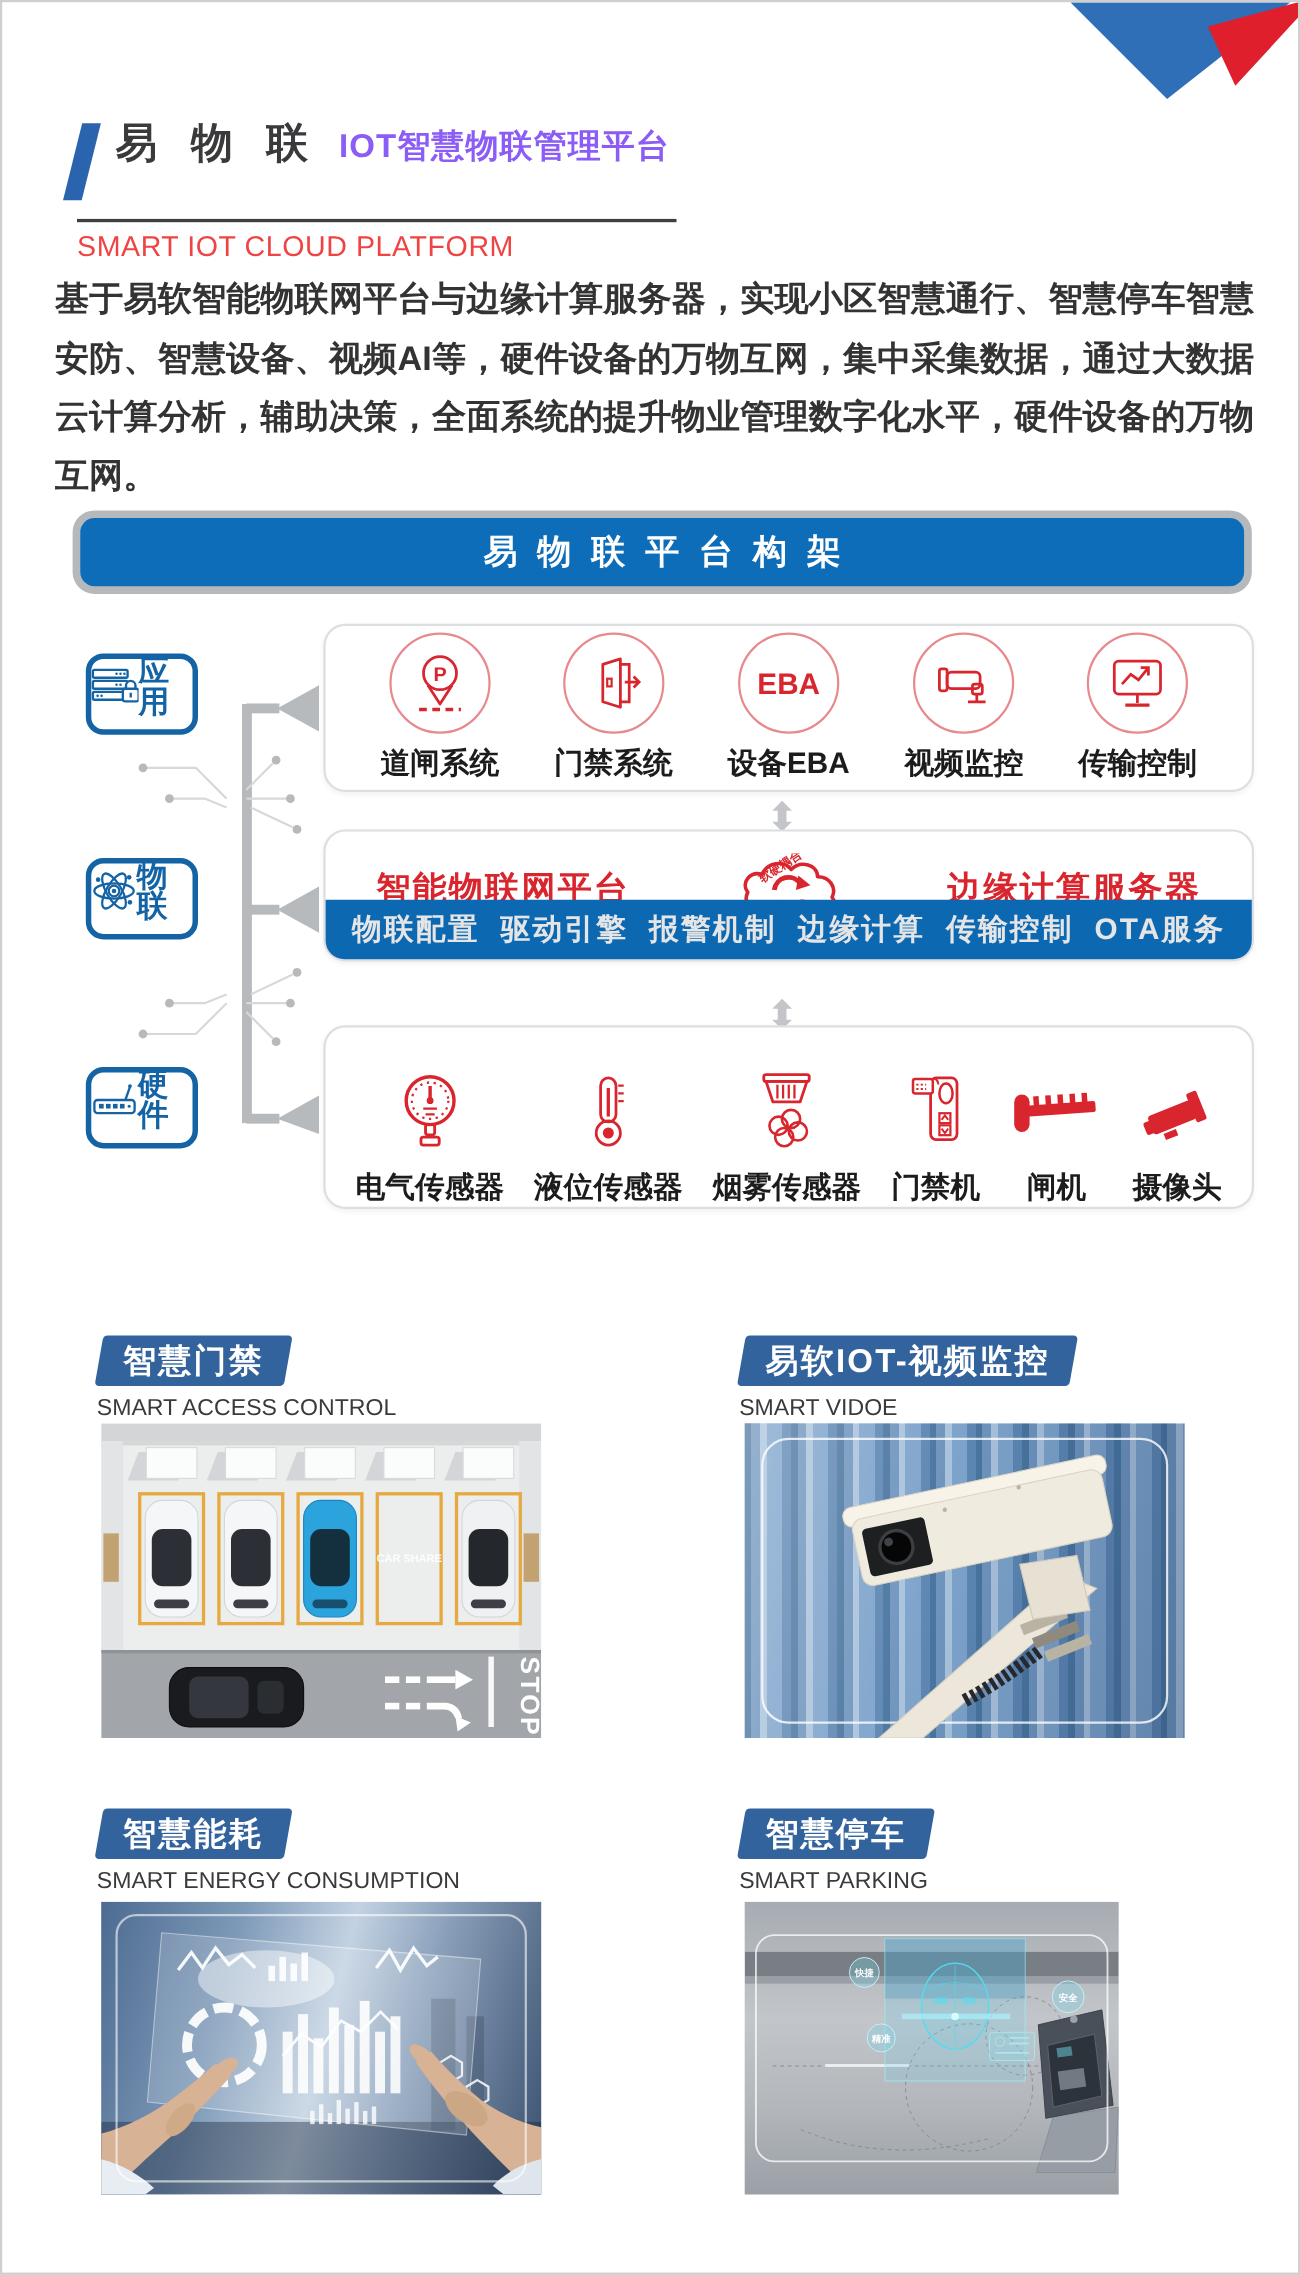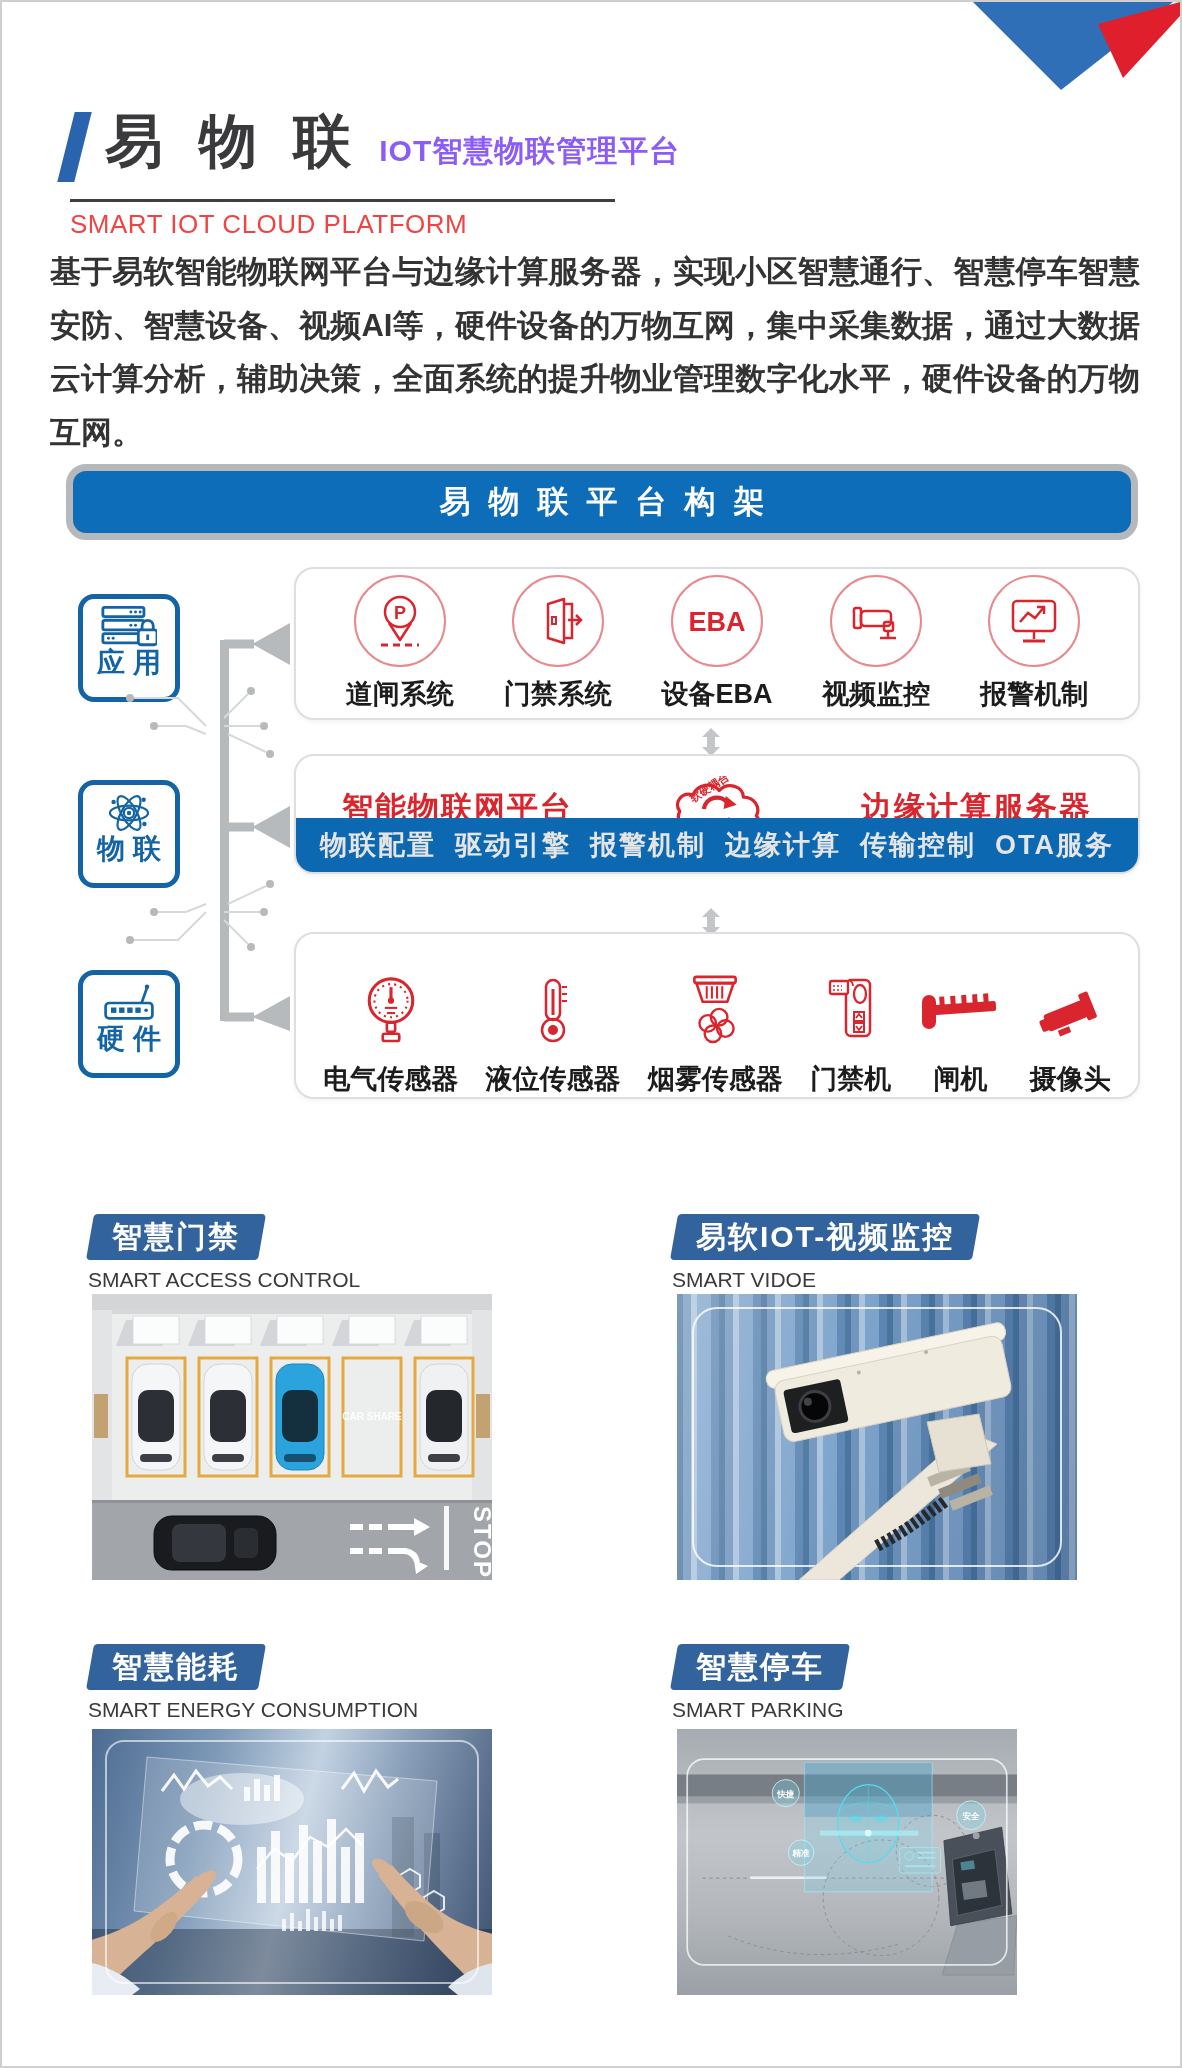--- a/index.html
+++ b/index.html
@@ -7,38 +7,38 @@
   .page { position:relative; width:1182px; height:2068px; margin:0 auto;
           background:#fff; border:2px solid #cfcfcf; overflow:hidden;
           font-family:"Liberation Sans", sans-serif; }
   .abs { position:absolute; }
 
   
   .corner-svg { position:absolute; top:0; right:0; width:300px; height:95px; }
   .brand-row { position:absolute; left:64px; top:110px; display:flex; align-items:baseline; gap:18px; }
   .brand-slash { width:17px; height:70px; background:#2b64ae; transform:skewX(-14deg);
                  align-self:flex-end; margin-right:4px; }
-  .brand-title { font-size:58px; font-weight:bold; color:#3a3a3c; letter-spacing:10px; line-height:1; }
+  .brand-title { font-size:38px; font-weight:bold; color:#3a3a3c; letter-spacing:10px; line-height:1; }
   .brand-suffix { font-size:30px; font-weight:bold; color:#8b5cf6; letter-spacing:1px; }
   .brand-underline { position:absolute; left:68px; top:197px; width:545px; height:3px; background:#3f3f42; }
   .brand-subtitle { position:absolute; left:68px; top:207px; font-size:26px; color:#ef4444; letter-spacing:0.5px; }
 
   .intro { position:absolute; left:48px; top:243px; width:1090px;
            font-size:31px; font-weight:bold; color:#333; line-height:1.73; text-align:justify; }
 
   
   .banner { position:absolute; left:64px; top:462px; width:1072px; height:76px;
             background:#0d6db8; border:7px solid #b6b9bc; border-radius:20px;
             display:flex; align-items:center; justify-content:center; }
   .banner span { color:#fff; font-size:31px; font-weight:bold; letter-spacing:18px; padding-left:18px; }
 
   
-  .layer-box { position:absolute; left:76px; width:102px; height:108px; background:#fff;
+  .layer-box { position:absolute; left:76px; width:102px; height:74px; background:#fff;
                border:5px solid #1464a5; border-radius:16px;
-               display:flex; flex-direction:column; align-items:center; justify-content:space-evenly; padding:6px 0 20px; }
+               display:flex; flex-direction:row; align-items:center; justify-content:space-evenly; padding:6px 0 20px; }
   .layer-box .lbl { color:#1464a5; font-size:28px; font-weight:bold; line-height:1; }
 
   .arch-panel { position:absolute; left:292px; width:846px; background:#fff;
                 border:2px solid #dcdee0; border-radius:20px; box-shadow:0 2px 5px rgba(0,0,0,.05); }
   .row-items { display:flex; align-items:center; justify-content:space-evenly; height:100%; }
   .app-item { display:flex; flex-direction:column; align-items:center; gap:9px; }
   .app-circle { width:92px; height:92px; border-radius:50%; border:2px solid #e7898d;
                 display:flex; align-items:center; justify-content:center; }
   .item-lbl { font-size:27px; font-weight:bold; color:#1c1c1c; }
 
@@ -242,21 +242,21 @@
       <div class="app-item">
         <div class="app-circle">
           <svg width="52" height="52" viewBox="0 0 52 52">
             <rect x="5" y="6" width="42" height="30" rx="4" fill="none" stroke="#d9252d" stroke-width="2.5"></rect>
             <polyline points="12,27 20,18 27,23 36,12" fill="none" stroke="#d9252d" stroke-width="2.5"></polyline>
             <polyline points="36,19 36,12 29,12" fill="none" stroke="#d9252d" stroke-width="2.5"></polyline>
             <line x1="26" y1="36" x2="26" y2="44" stroke="#d9252d" stroke-width="2.5"></line>
             <line x1="15" y1="46" x2="37" y2="46" stroke="#d9252d" stroke-width="3"></line>
           </svg>
         </div>
-        <div class="item-lbl">报警机制</div>
+        <div class="item-lbl">传输控制</div>
       </div>
     </div>
   </div>
 
   <svg class="abs" style="left:700px;top:726px" width="18" height="28" viewBox="0 0 18 28">
     <polygon points="9,0 18,9 13,9 13,19 18,19 9,28 0,19 5,19 5,9 0,9" fill="#c3c5c8"></polygon>
   </svg>
 
   <div class="arch-panel" style="top:752px;height:120px">
     <div class="platform-top">

